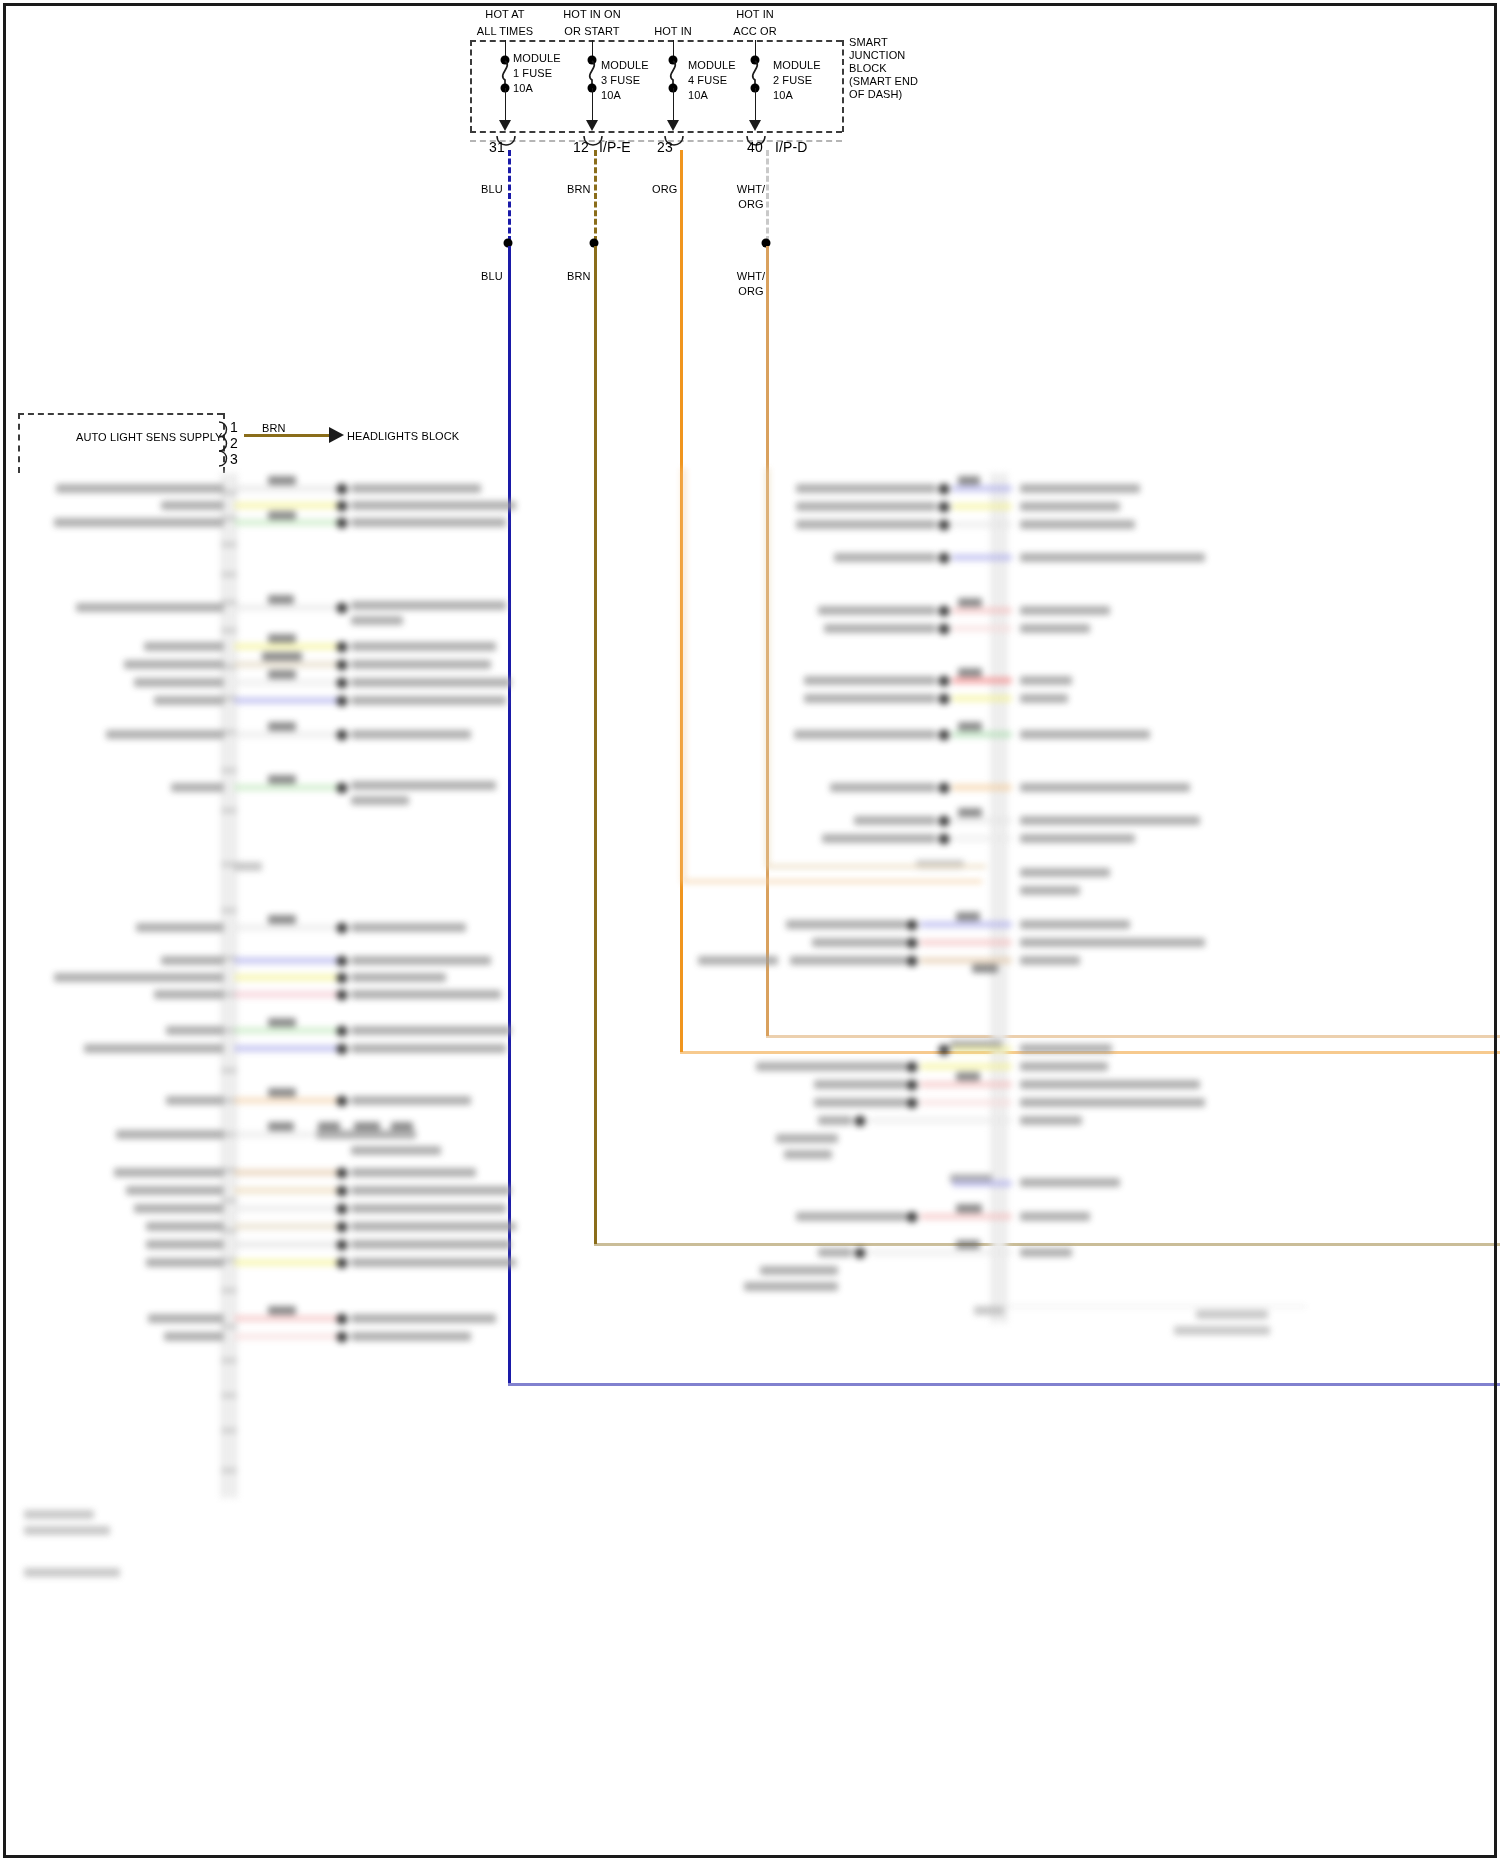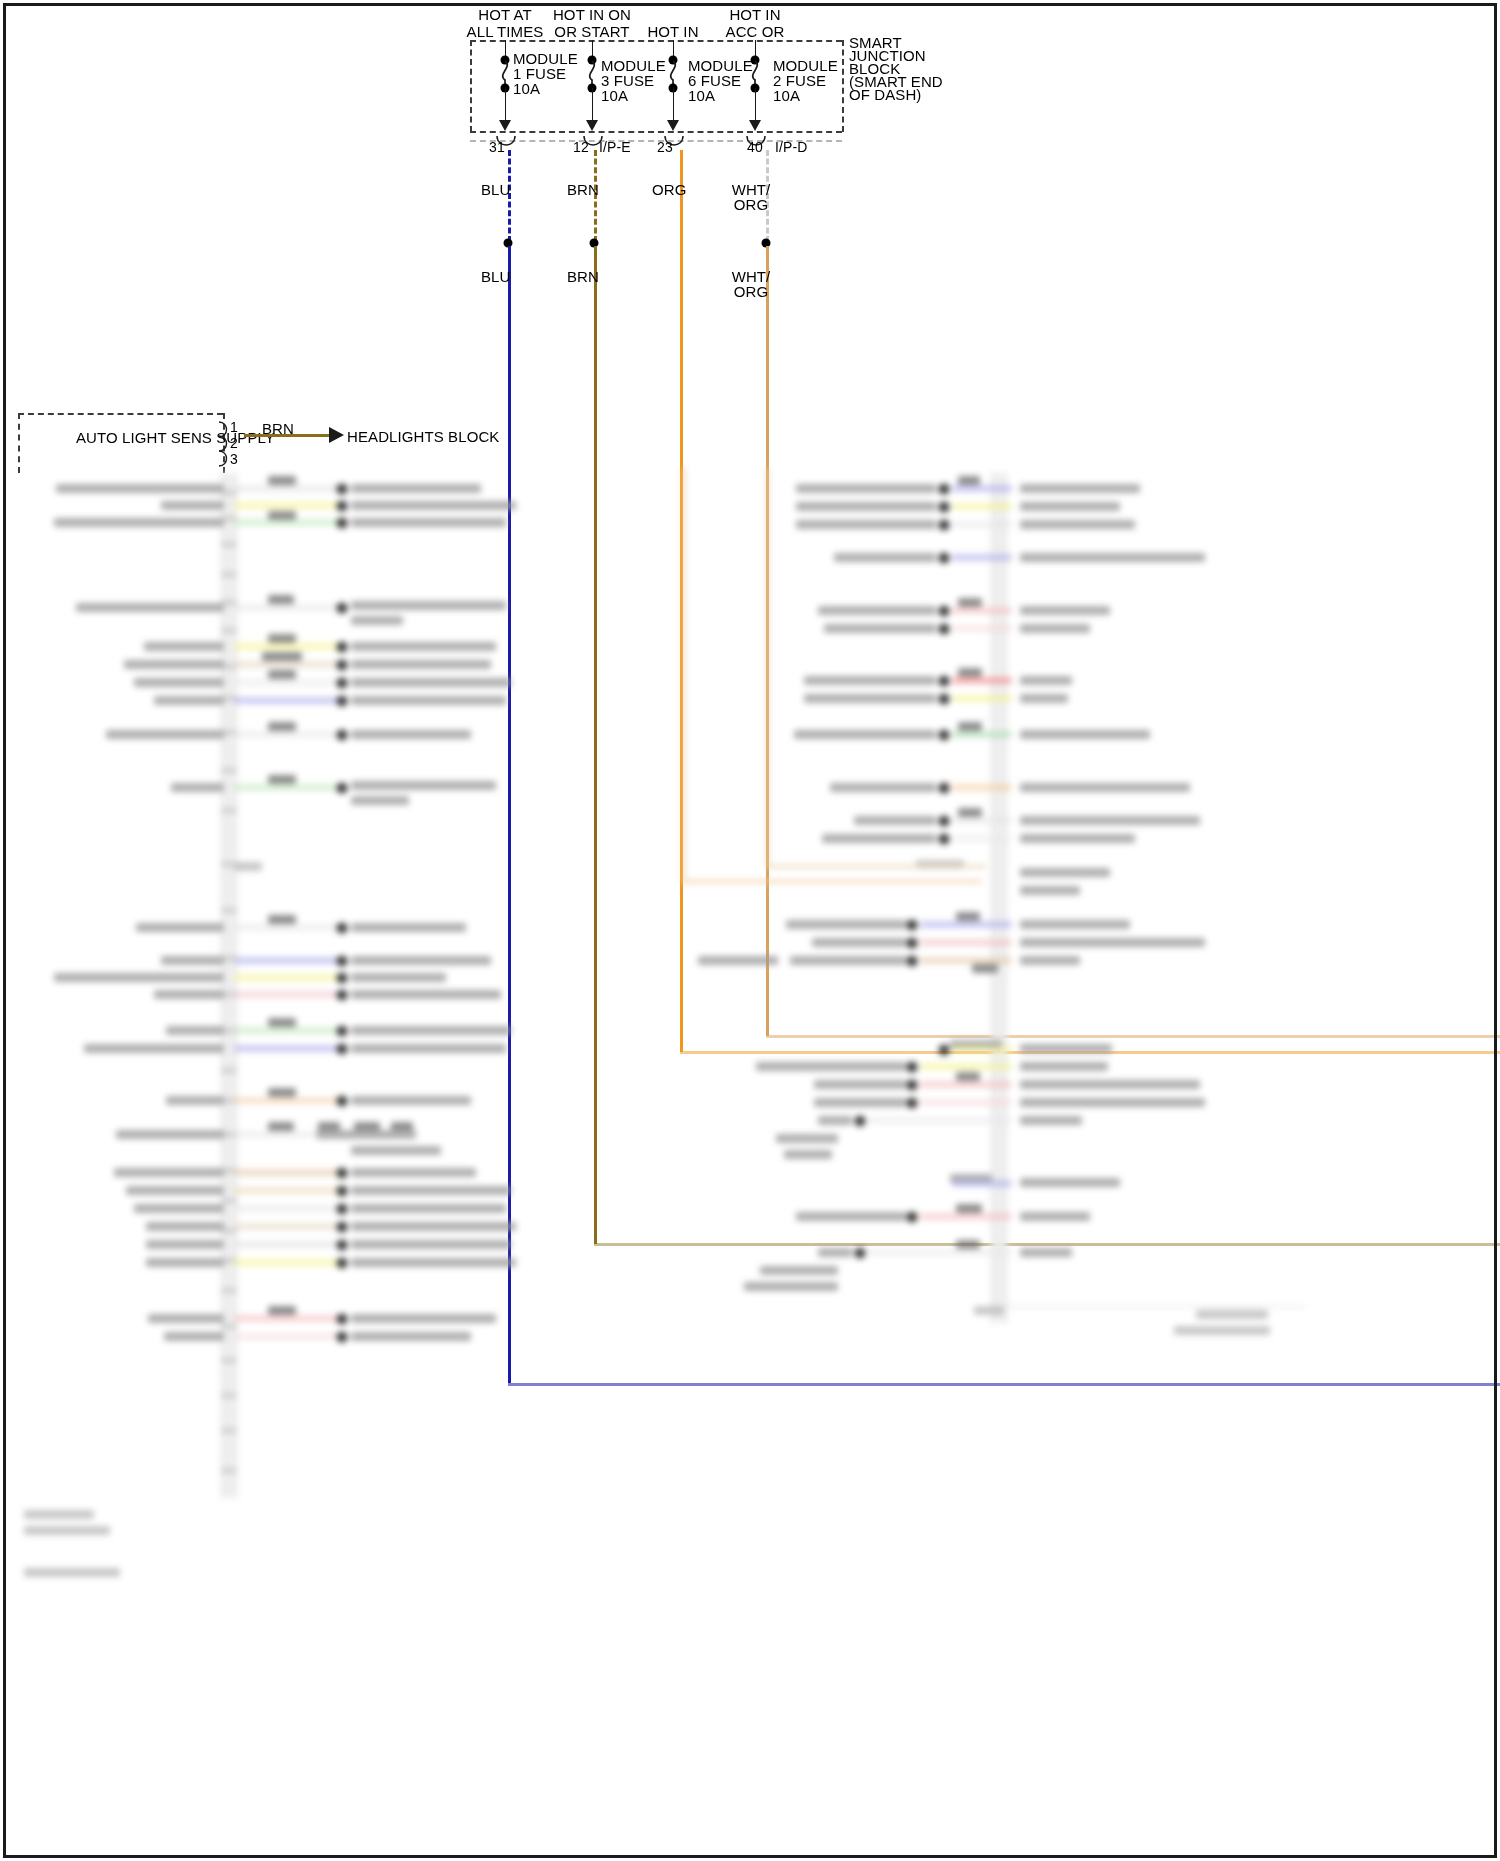--- a/index.html
+++ b/index.html
@@ -23,21 +23,21 @@
     width: 1494px; height: 1855px;
     border: 3px solid #1a1a1a;
     pointer-events: none;
   }
   
   .layer { position: absolute; left: 0; top: 0; width: 1500px; height: 1861px; }
 
   .txt {
     position: absolute;
     color: #000000;
-    font-size: 15px;
+    font-size: 11px;
     line-height: 17px;
     white-space: pre;
     letter-spacing: .1px;
   }
   .txt.c { text-align: center; transform: translateX(-50%); }
 
   .vline { position: absolute; width: 0; border-left: 1.6px solid #1a1a1a; }
   .dash-h { position: absolute; height: 0; border-top: 2px dashed #3b3b3b; }
   .dash-v { position: absolute; width: 0; border-left: 2px dashed #3b3b3b; }
 
@@ -168,21 +168,21 @@
 
     <div class="vline" style="left:673px; top:40px; height:20px;"></div>
     <div class="dot" style="left:673px; top:60px;"></div>
     <svg class="fuse" style="left:673px; top:60px;" width="22" height="28" viewBox="0 0 22 28">
       <path d="M11 1 C 19 7, 3 14, 11 20 L 11 27" fill="none" stroke="#1a1a1a" stroke-width="1.7"></path>
     </svg>
     <div class="dot" style="left:673px; top:88px;"></div>
     <div class="vline" style="left:673px; top:88px; height:35px;"></div>
     <div class="arrow-d" style="left:673px; top:120px;"></div>
     <div class="txt" style="left:688px; top:57px;">MODULE</div>
-    <div class="txt" style="left:688px; top:72px;">6 FUSE</div>
+    <div class="txt" style="left:688px; top:72px;">4 FUSE</div>
     <div class="txt" style="left:688px; top:87px;">10A</div>
 
     <div class="vline" style="left:755px; top:40px; height:20px;"></div>
     <div class="dot" style="left:755px; top:60px;"></div>
     <svg class="fuse" style="left:755px; top:60px;" width="22" height="28" viewBox="0 0 22 28">
       <path d="M11 1 C 19 7, 3 14, 11 20 L 11 27" fill="none" stroke="#1a1a1a" stroke-width="1.7"></path>
     </svg>
     <div class="dot" style="left:755px; top:88px;"></div>
     <div class="vline" style="left:755px; top:88px; height:35px;"></div>
     <div class="arrow-d" style="left:755px; top:120px;"></div>

